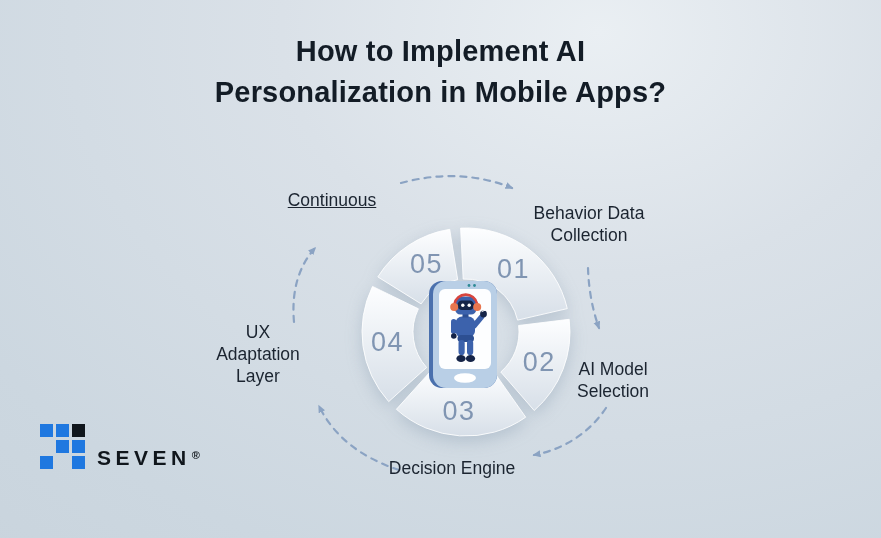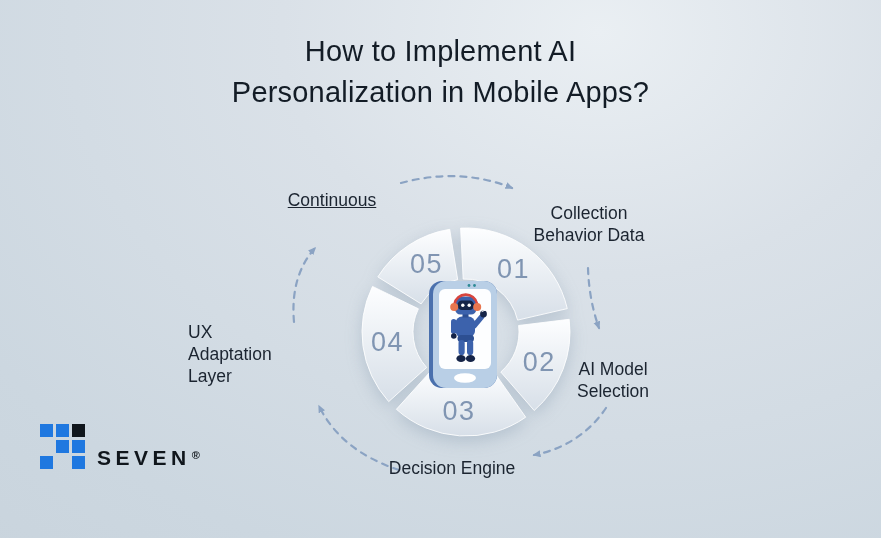--- a/index.html
+++ b/index.html
@@ -11,27 +11,27 @@
   }
   *{margin:0;padding:0;box-sizing:border-box;}
   html,body{width:881px;height:538px;}
   body{font-family:"Liberation Sans","DejaVu Sans",sans-serif;}
   .canvas{
     position:relative;width:881px;height:538px;overflow:hidden;
     background:radial-gradient(120% 150% at 68% 6%, #eaeff3 0%, #dae1e8 30%, #ccd7e0 70%, #c7d2db 100%);
   }
   .title{
     position:absolute;left:0;top:31px;width:881px;text-align:center;
-    font-size:29px;line-height:41px;font-weight:400;color:var(--title);letter-spacing:.2px;
+    font-size:29px;line-height:41px;font-weight:700;color:var(--title);letter-spacing:.2px;
   }
   .callout{
     position:absolute;font-size:17.5px;line-height:22px;font-weight:500;color:var(--label);
   }
   .callout.center{text-align:center;}
-  .callout.right{text-align:left;}
+  .callout.right{text-align:center;}
   #ring-svg{position:absolute;left:336px;top:202px;filter:drop-shadow(0 5px 8px rgba(100,125,150,.28));}
   #arrows-svg{position:absolute;left:0;top:0;pointer-events:none;}
   #phone-svg{position:absolute;left:429px;top:281px;}
   .step-num{
     font-family:"Liberation Sans","DejaVu Sans",sans-serif;
     font-size:27px;font-weight:500;letter-spacing:1.5px;fill:var(--step_number);
   }
   .logo{position:absolute;left:40px;top:421px;display:flex;align-items:flex-end;}
   .logo-grid{display:grid;grid-template-columns:repeat(3,13px);grid-auto-rows:13px;gap:3px;margin-top:3px;}
   .logo-cell{width:13px;height:13px;}
@@ -127,22 +127,22 @@
       <circle cx="25.2" cy="26" r="4" fill="#e8764f"></circle>
       <circle cx="48.2" cy="26" r="4" fill="#e8764f"></circle>
     </g>
   </svg>
 
   <div class="callout center" style="left:237px;top:189px;width:190px;text-decoration:underline;">
     <div>Continuous</div>
   </div>
 
   <div class="callout center" style="left:505px;top:202px;width:168px;">
+    <div>Behavior Data</div>
     <div>Collection</div>
-    <div>Behavior Data</div>
   </div>
 
   <div class="callout center" style="left:553px;top:350px;width:120px;margin-top:8px;">
     <div>AI Model</div>
     <div>Selection</div>
   </div>
 
   <div class="callout right" style="left:188px;top:321px;width:140px;">
     <div>UX</div>
     <div>Adaptation</div>

